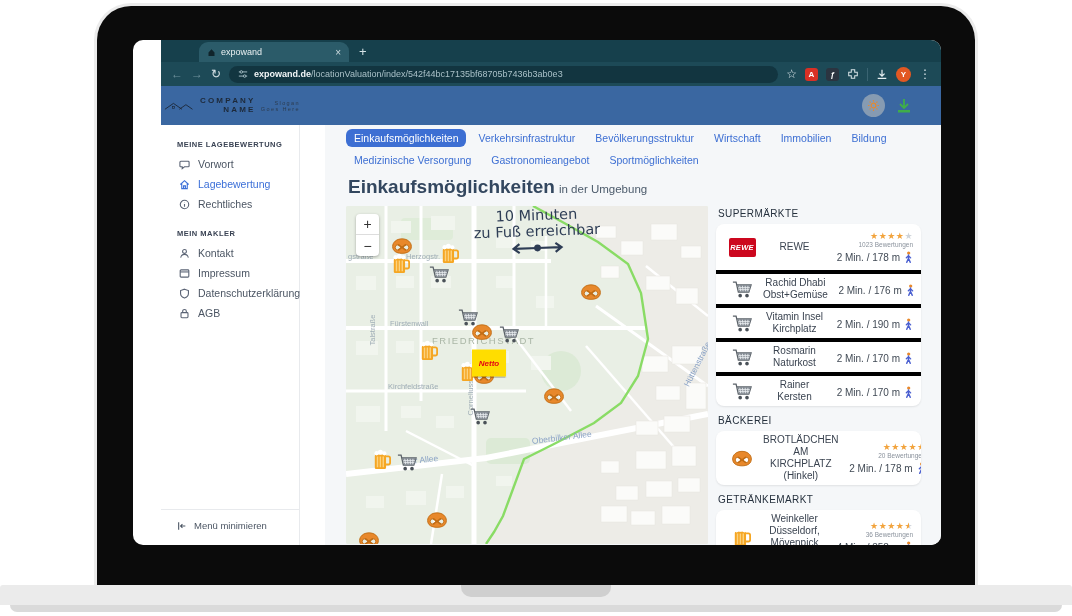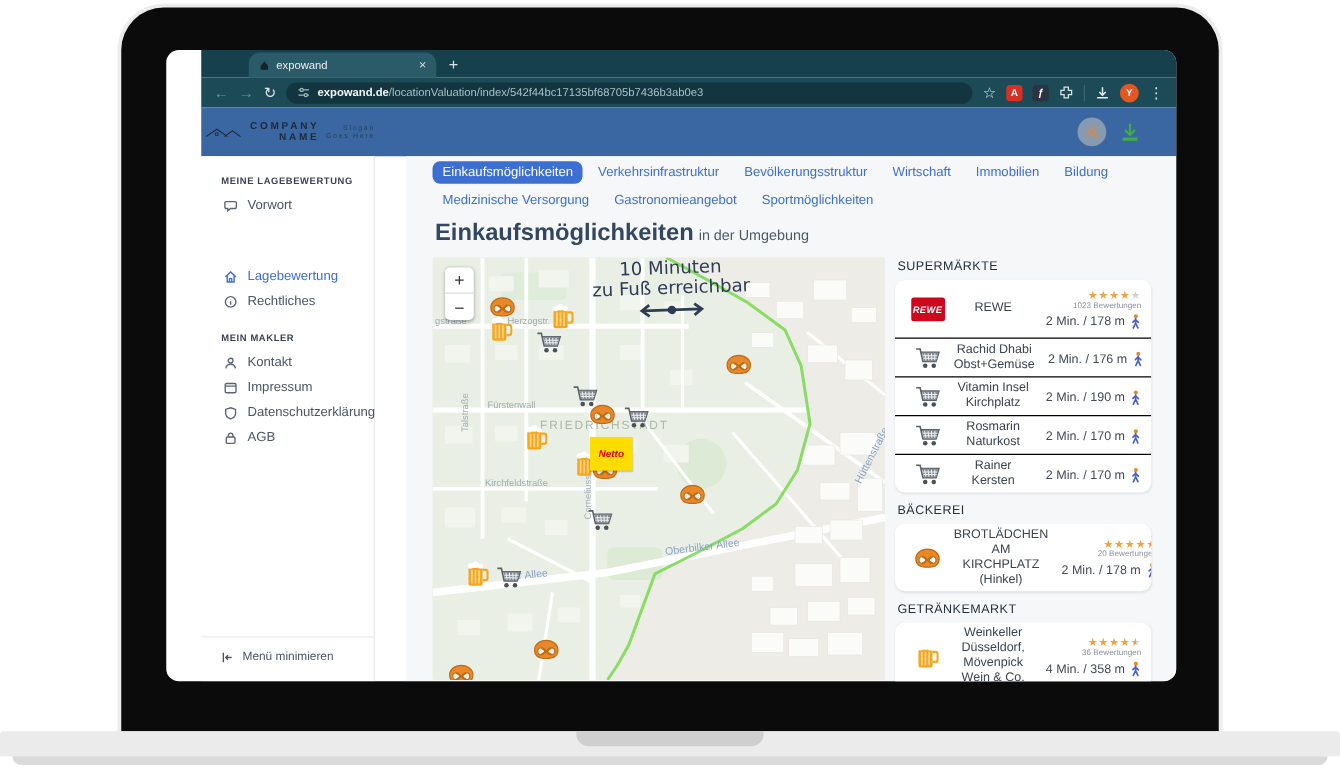--- a/index.html
+++ b/index.html
@@ -43,21 +43,21 @@
   .logo-slogan { font-size:5.5px; letter-spacing:1.4px; color:#2c3c50; }
   .header-right { margin-left:auto; display:flex; align-items:center; gap:10px; padding-right:28px; }
   .theme-btn { width:23px; height:23px; border-radius:50%; background:rgba(160,172,184,.75);
                display:flex; align-items:center; justify-content:center; }
 
   
   .mainrow { flex:1; display:flex; min-height:0;gap:25px; }
   .sidebar { width:139px; background:#fff; border-right:1px solid #e8eaed; display:flex; flex-direction:column; flex:none; }
   .sb-section-label { font-size:7.5px; font-weight:bold; letter-spacing:.5px; color:#3a4354; padding:15px 0 5px 16px; }
   .sb-item { display:flex; align-items:center; gap:8px; padding:4px 0 4px 18px; font-size:10.5px; color:#4b5563; cursor:pointer; }
-  .sb-item.active { color:#3b6fd8;margin-top:37px; }
+  .sb-item.active { color:#3b6fd8; }
   .sb-item.active svg { stroke:#3b6fd8; }
   .sb-item svg { stroke:#5b6475; }
   .sb-collapse { margin-top:auto; border-top:1px solid #e8eaed; padding:10px 0 14px 16px; display:flex; gap:7px;
                  align-items:center; font-size:9.5px; color:#4b5563; cursor:pointer; }
 
   .content { flex:1; background:#f5f7f9; padding:4px 20px 0 21px; min-width:0; }
   .navtabs { display:flex; flex-wrap:wrap; gap:4px 4px; max-width:575px; }
   .pill { font-size:10.5px; color:#3d6fd3; padding:3px 8px; border-radius:6px; cursor:pointer; white-space:nowrap; }
   .pill.active { background:#3d6fd3; color:#fff; }
   .page-title-row { margin:7px 0 8px 2px; }
@@ -80,21 +80,21 @@
                   display:flex; align-items:center; justify-content:center; font-size:8px; font-weight:bold; font-style:italic;
                   color:#e30613; box-shadow:0 1px 1px rgba(0,0,0,.2); }
   .maplabel { position:absolute; z-index:3; font-size:7.5px; color:#9fadb6; white-space:nowrap; transform-origin:left center; }
   .maplabel.allee { color:#8ba3c6; font-size:8.5px; }
   .maplabel.district { color:#aab6a6; font-size:9.5px; letter-spacing:1.5px; }
 
   
   .panel { flex:1; min-width:0; }
   .panel-section-title { font-size:10px; font-weight:normal; letter-spacing:.4px; color:#25303d; margin:2px 0 5px 2px; }
   .card { background:#fff; border-radius:8px; box-shadow:0 1px 2px rgba(0,0,0,.09); margin-bottom:9px; overflow:hidden; }
-  .row { display:flex; align-items:center; padding:3px 8px; border-top:1px solid #000000; min-height:29px; }
+  .row { display:flex; align-items:center; padding:3px 8px; border-top:4px solid #000000; min-height:29px; }
   .row:first-child { border-top:none; }
   .row-icon { width:36px; display:flex; justify-content:center; flex:none; }
   .row-name { flex:1; text-align:center; font-size:10px; color:#3a4350; padding:0 3px; line-height:12px; }
   .row-right { width:84px; flex:none; display:flex; flex-direction:column; align-items:flex-end; gap:0px; }
   .stars { font-size:9px; letter-spacing:.5px; line-height:10px; }
   .star-f { color:#f2a33c; } .star-e { color:#cfd4da; }
   .star-h { background:linear-gradient(90deg,#f2a33c 55%,#cfd4da 55%); -webkit-background-clip:text; background-clip:text; color:transparent; }
   .reviews { font-size:6.5px; color:#8a929c; line-height:8px; }
   .distline { display:flex; align-items:center; gap:4px; font-size:10px; color:#41er4a55; color:#414a55; margin-top:2px; }
   .rewe-logo { width:27px; height:19px; background:#cc071e; color:#fff; font-size:7.5px; font-weight:bold; font-style:italic;

